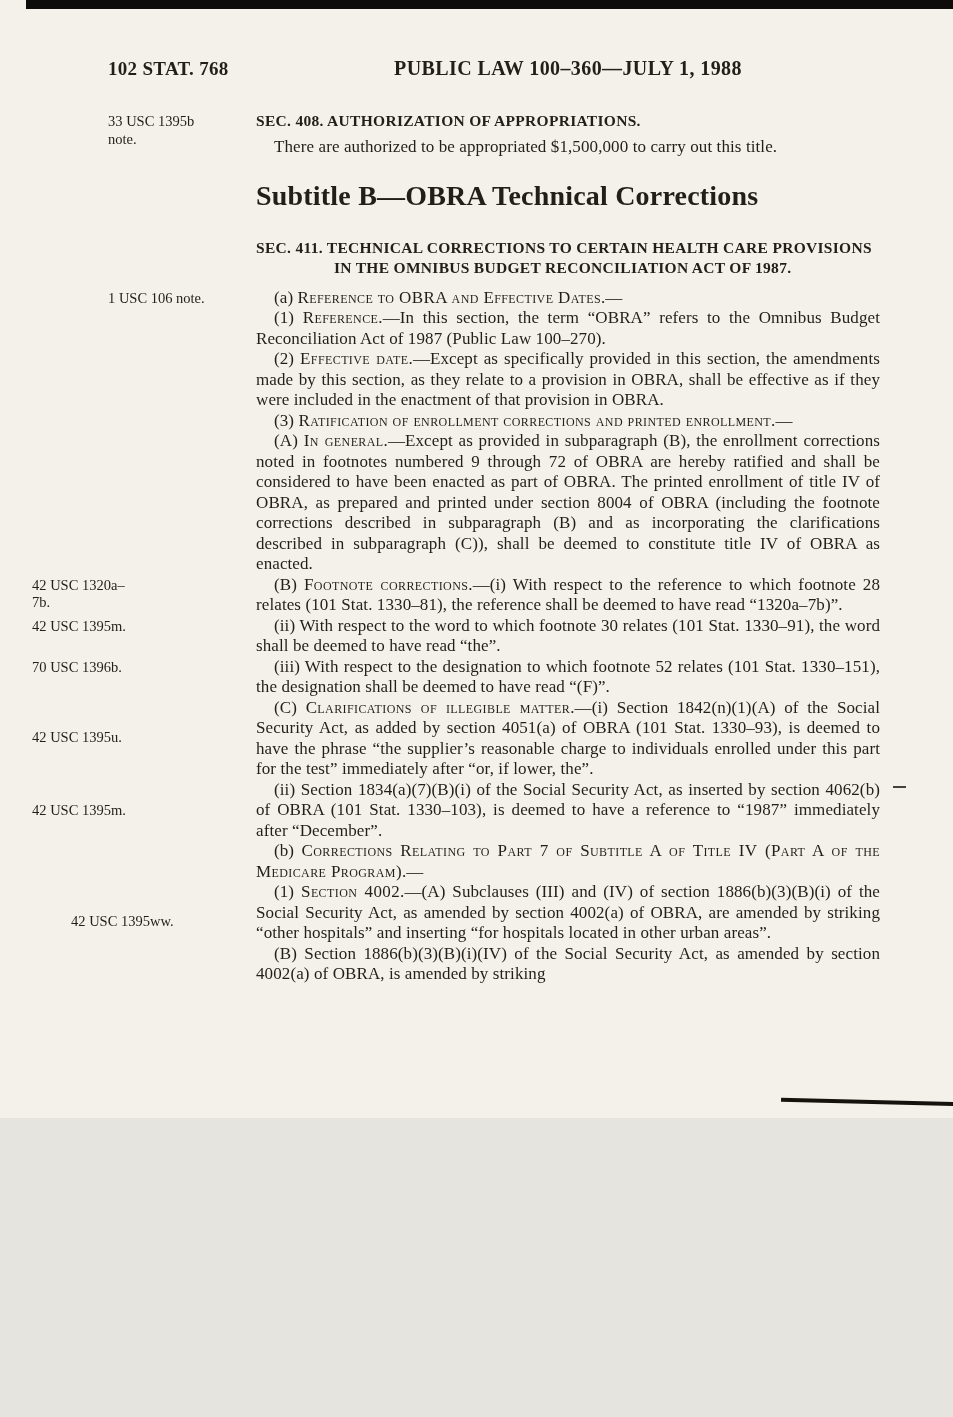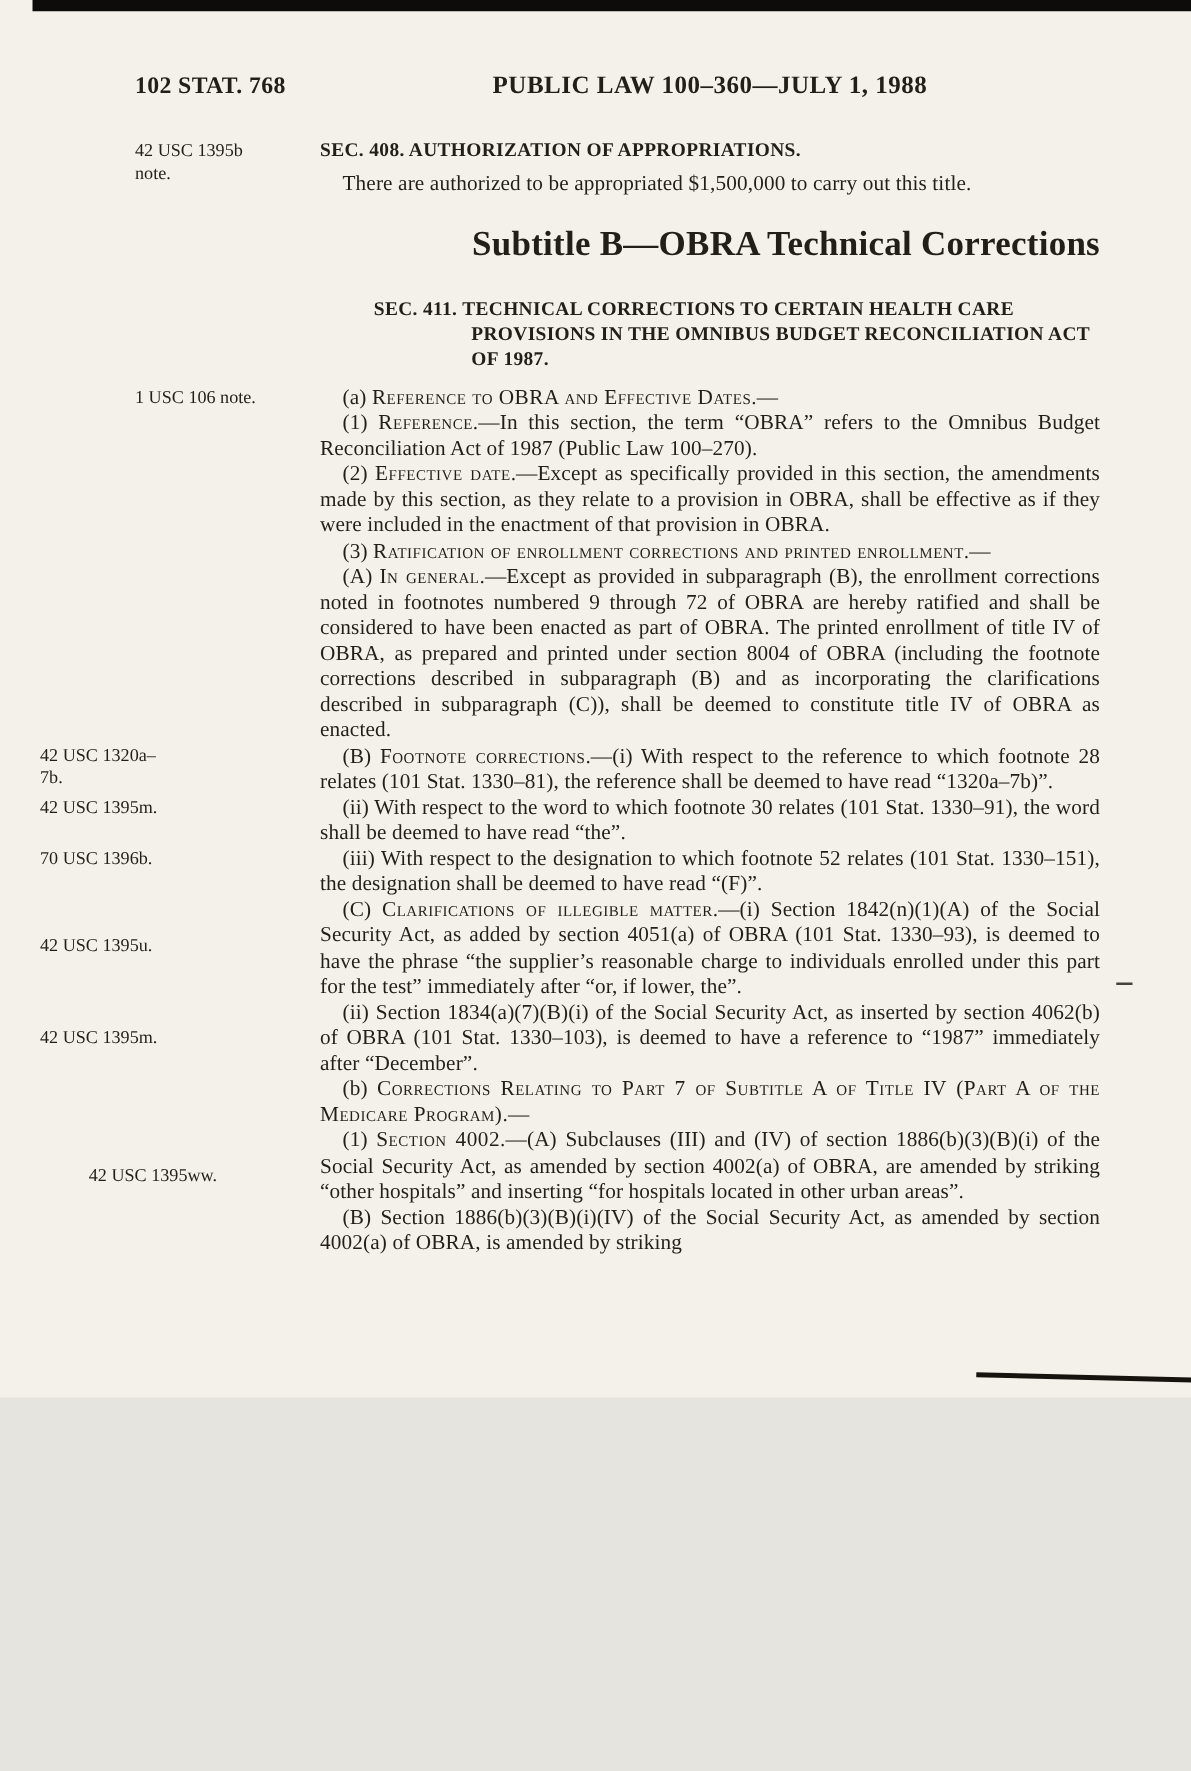--- a/index.html
+++ b/index.html
@@ -13,22 +13,22 @@
   .artifact-stray { position: absolute; left: 893px; top: 786px; width: 13px; height: 2px; background: #45423a; }
 
   .content { position: absolute; left: 256px; top: 57px; width: 624px; }
 
   .pl-header { position: relative; text-align: center; font-weight: bold; font-size: 20px; letter-spacing: .4px; margin-bottom: 31px; }
   .stat-no { position: absolute; left: -148px; top: 1px; font-size: 19px; letter-spacing: .3px; white-space: nowrap; }
 
   h2, h3 { margin: 0; font-weight: bold; }
   .sec-h { font-size: 15.5px; line-height: 20px; letter-spacing: .3px; position: relative; text-align: left; }
   .sec408-h { margin-bottom: 6px; }
-  .sec411-h { margin-bottom: 10px; padding-left: 78px; text-indent: -78px; margin-left: 43px; }
-  .subtitle-h { font-size: 28px; text-align: right; margin: 22px 0 26px; letter-spacing: .2px; }
+  .sec411-h { margin-bottom: 10px; padding-left: 78px; text-indent: -78px; }
+  .subtitle-h { font-size: 28px; text-align: left; margin: 22px 0 26px; letter-spacing: .2px; }
 
   .b-text p { position: relative; margin: 0; font-size: 17px; line-height: 20.5px; text-align: justify; letter-spacing: .1px; }
   .p0 { text-indent: 18px; }
   .p1 { margin-left: 37px; text-indent: 18px; }
   .p2 { margin-left: 76px; text-indent: 18px; }
   .sc { font-variant: small-caps; letter-spacing: .4px; }
 
   .mn {
     position: absolute; left: -148px; top: 2px; width: 110px;
     font-size: 14.5px; line-height: 17.5px; font-weight: normal;
@@ -46,21 +46,21 @@
   <div class="artifact-top"></div>
 
   <div class="content">
 
     <header class="pl-header">
       <span class="stat-no">102 STAT. 768</span>
       <span>PUBLIC LAW 100–360—JULY 1, 1988</span>
     </header>
 
     <h3 class="sec-h sec408-h">
-      <span class="mn">42 USC 1395b note.</span>
+      <span class="mn">33 USC 1395b note.</span>
       <span>SEC. 408. AUTHORIZATION OF APPROPRIATIONS.</span>
     </h3>
     <div class="b-text">
       <p class="p0"><span>There are authorized to be appropriated $1,500,000 to carry out this title.</span></p>
     </div>
 
     <h2 class="subtitle-h">Subtitle B—OBRA Technical Corrections</h2>
 
     <h3 class="sec-h sec411-h">SEC. 411. TECHNICAL CORRECTIONS TO CERTAIN HEALTH CARE PROVISIONS IN THE OMNIBUS BUDGET RECONCILIATION ACT OF 1987.</h3>
 

